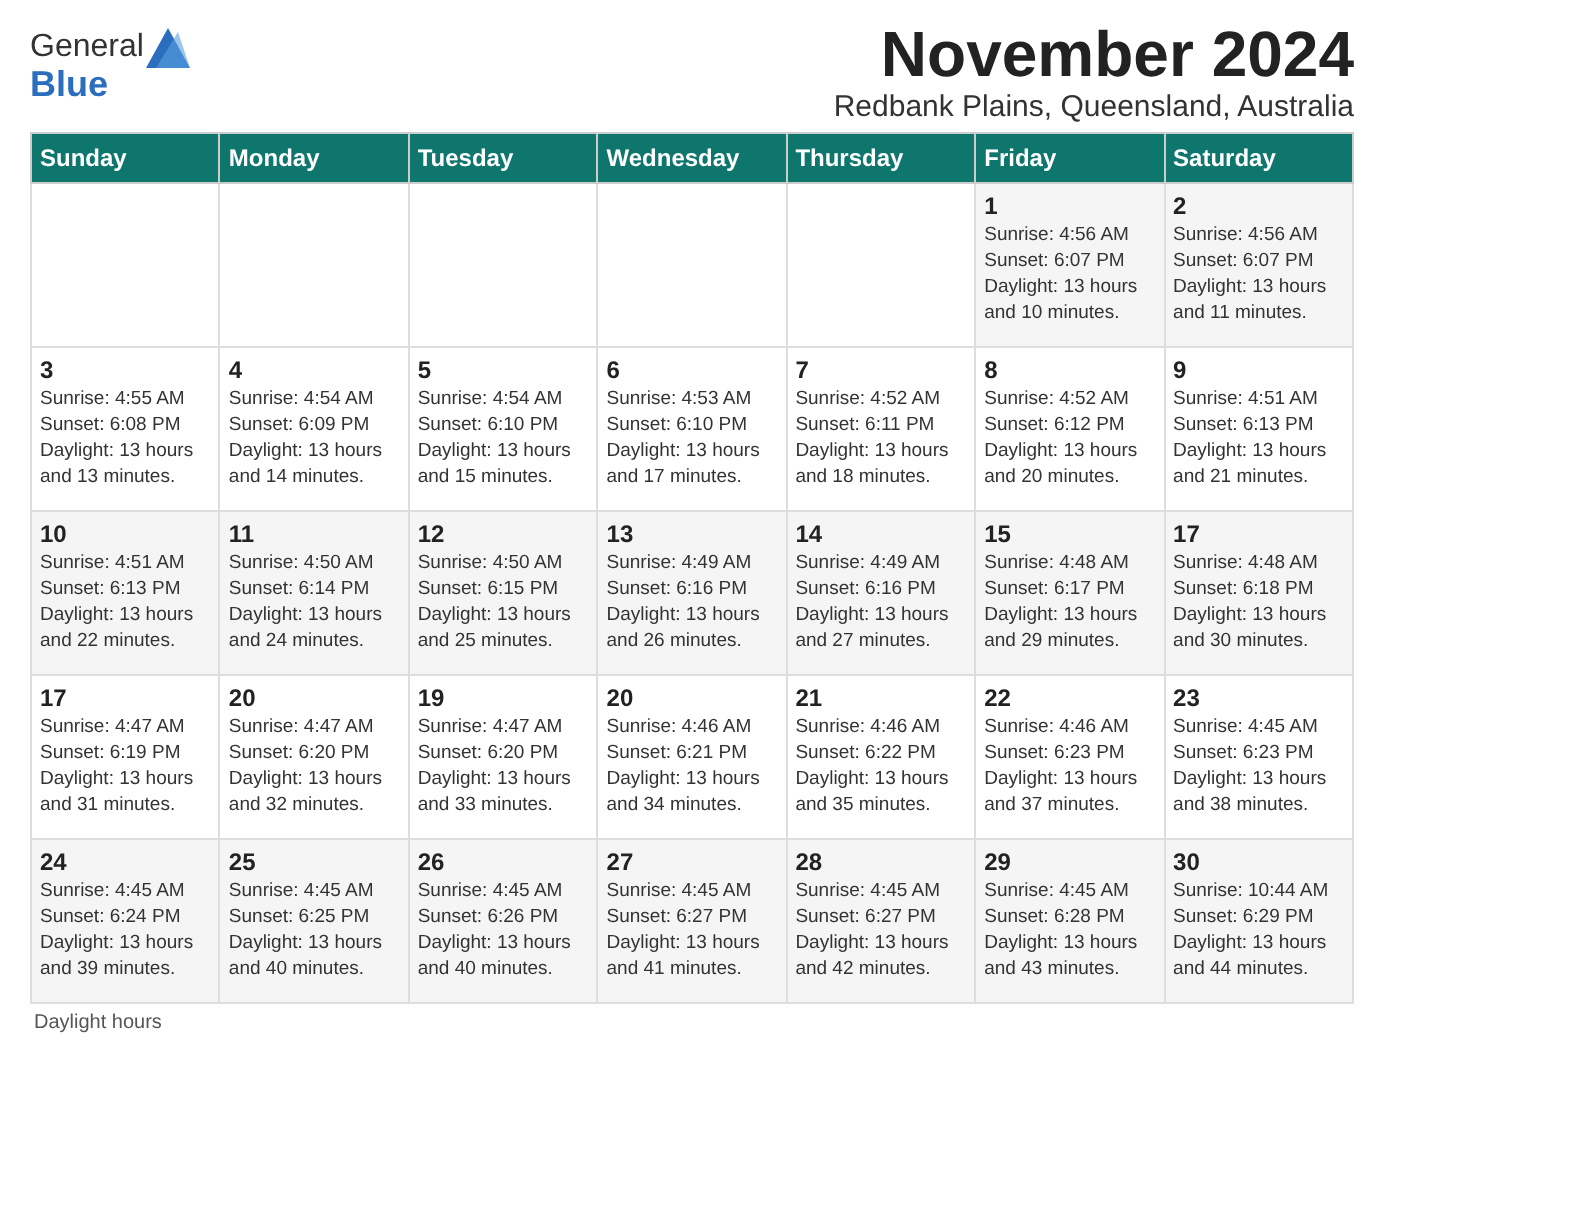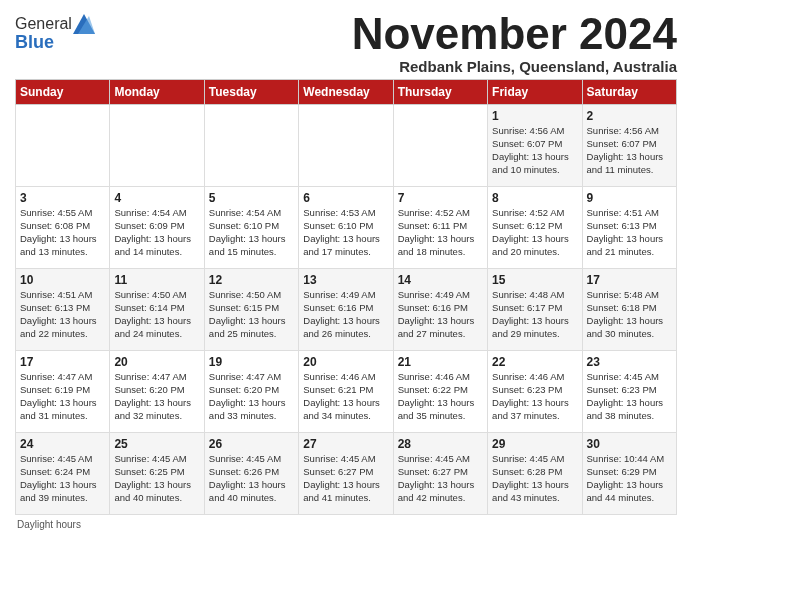--- a/index.html
+++ b/index.html
@@ -24,37 +24,36 @@
       display: flex;
       align-items: center;
       margin-top: 4px;
     }
     .logo-general { color: #333; }
     .logo-blue { color: #2a6ebd; }
     .title-block {
       text-align: right;
     }
     .month-title {
-      font-size: 44px;
+      font-size: 32px;
       font-weight: bold;
       color: #222;
       line-height: 1.1;
     }
     .subtitle {
       font-size: 15px;
       color: #333;
-      font-weight: bold;
     }
     table {
       width: 100%;
       border-collapse: collapse;
       table-layout: fixed;
     }
     thead tr th {
-      background-color: #b91c1c;
+      background-color: #0f766e;
       color: #fff;
       font-size: 12px;
       font-weight: bold;
       padding: 5px 4px;
       text-align: left;
       border: 1px solid #ccc;
     }
     tbody tr td {
       vertical-align: top;
       font-size: 10px;
@@ -237,21 +236,21 @@
           </td>
           <td>
             <span class="day-number">15</span>
             <div class="day-info">Sunrise: 4:48 AM
 Sunset: 6:17 PM
 Daylight: 13 hours
 and 29 minutes.</div>
           </td>
           <td>
             <span class="day-number">17</span>
-            <div class="day-info">Sunrise: 5:48 AM
+            <div class="day-info">Sunrise: 4:48 AM
 Sunset: 6:18 PM
 Daylight: 13 hours
 and 30 minutes.</div>
           </td>
         </tr>
         <tr>
           <td>
             <span class="day-number">17</span>
             <div class="day-info">Sunrise: 4:47 AM
 Sunset: 6:19 PM

